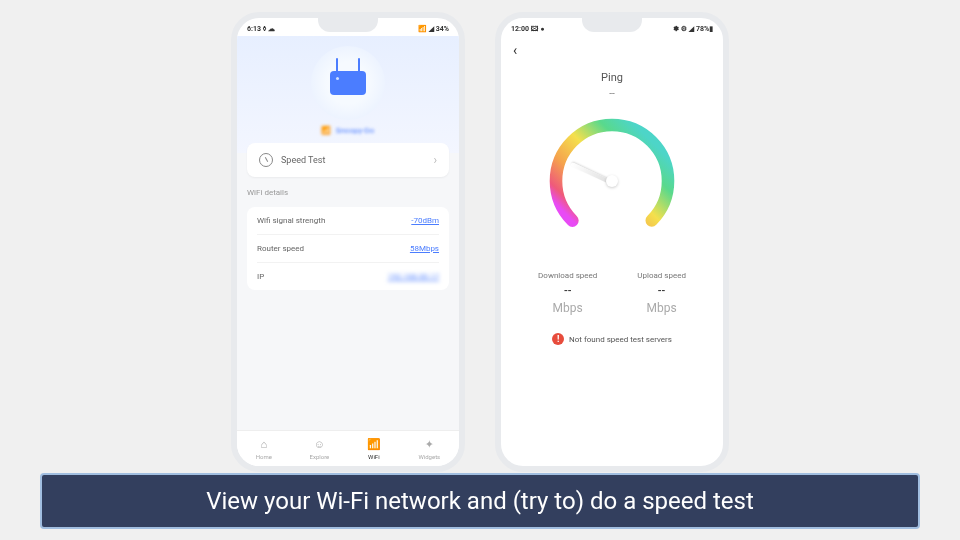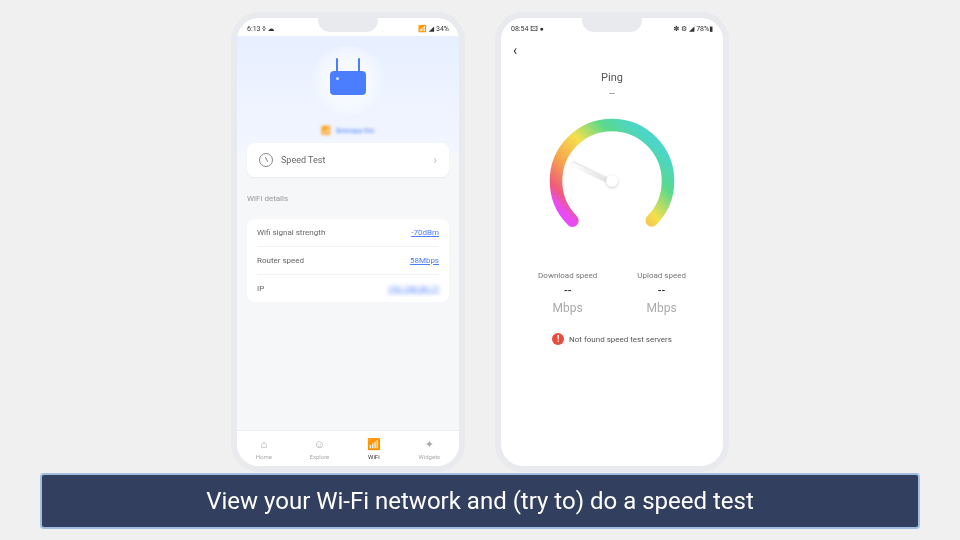--- a/index.html
+++ b/index.html
@@ -39,20 +39,21 @@
     z-index: 20;
   }
   .status-bar {
     display: flex;
     justify-content: space-between;
     align-items: center;
     font-size: 7px;
     color: #333;
     padding: 6px 10px 2px;
     height: 18px;
+    font-weight: bold;
   }
   .status-left, .status-right { display: flex; gap: 3px; align-items: center; }
 
   
   .wifi-hero {
     background: linear-gradient(180deg, #e7efff 0%, #f3f6ff 100%);
     padding: 10px 0 18px;
     display: flex;
     flex-direction: column;
     align-items: center;
@@ -88,21 +89,21 @@
     font-size: 8px; color: #4b7dff;
     filter: blur(1.5px);
   }
 
   .body-area {
     background: #f6f7f9;
     flex: 1;
     padding: 0 10px;
     display: flex;
     flex-direction: column;
-    gap: 16px;
+    gap: 10px;
   }
   .speed-test-card {
     margin-top: -10px;
     background: #fff;
     border-radius: 8px;
     padding: 10px 12px;
     display: flex;
     align-items: center;
     gap: 8px;
     box-shadow: 0 1px 2px rgba(0,0,0,0.05);
@@ -334,21 +335,21 @@
       <div class="nav-item">
         <div class="nav-icon">✦</div>
         <span>Widgets</span>
       </div>
     </div>
   </div>
 
   <div class="phone">
     <div class="notch"></div>
     <div class="status-bar">
-      <div class="status-left">08:54 🖾 ●</div>
+      <div class="status-left">12:00 🖾 ●</div>
       <div class="status-right">✽ ⚙ ◢ 78%▮</div>
     </div>
     <div class="p2-top">
       <span class="back-chev">‹</span>
     </div>
     <div class="p2-body">
       <div class="ping-title">Ping</div>
       <div class="ping-val">--</div>
 
       <div class="big-gauge">

